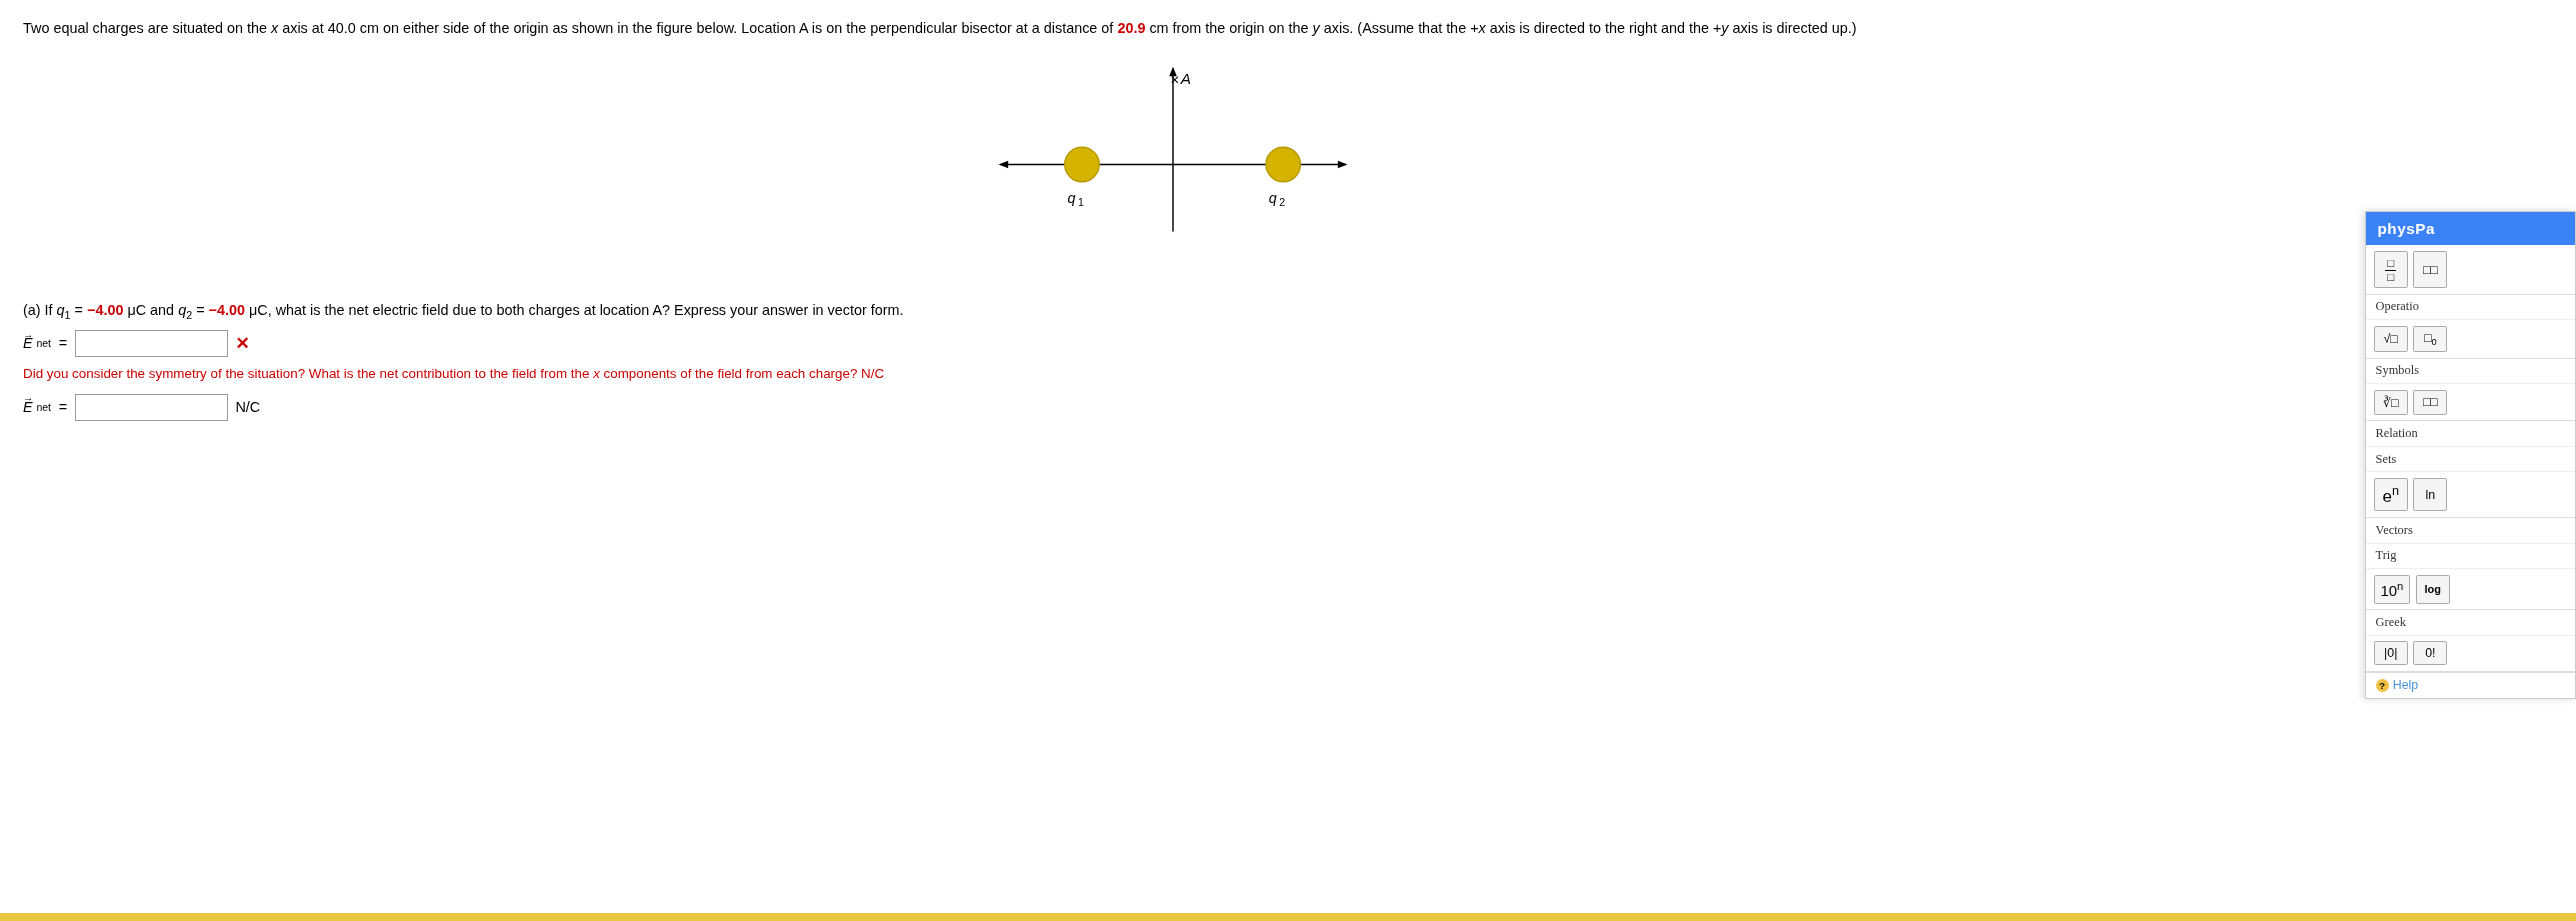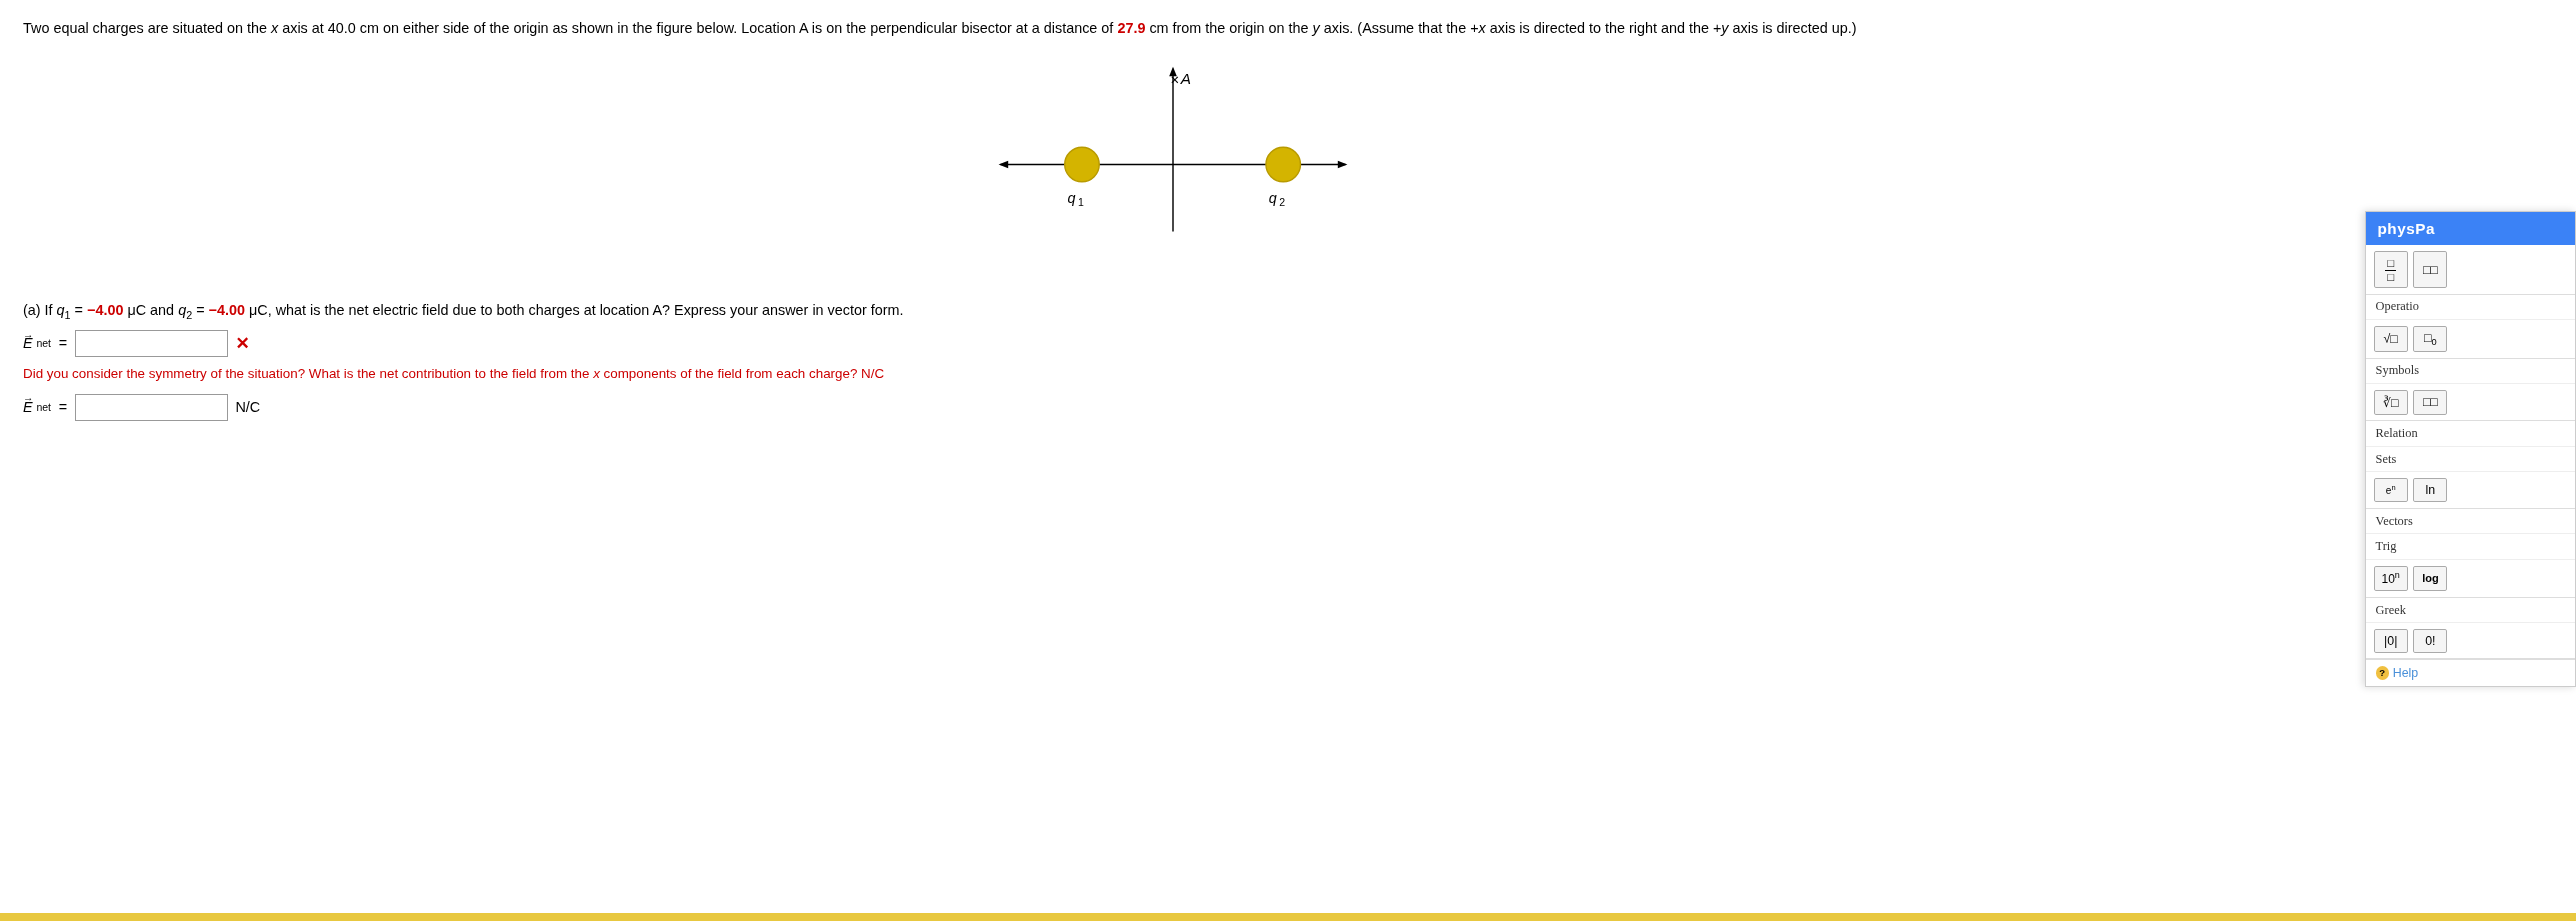--- a/index.html
+++ b/index.html
@@ -180,21 +180,21 @@
     }
   </style>
 </head>
 <body>
 
 <div class="page-wrapper">
   <div class="content-area">
 
     <p class="problem-text">
       Two equal charges are situated on the <span class="italic">x</span> axis at 40.0 cm on either side of the origin as shown in the figure below. Location A is on the perpendicular bisector at a distance of
-      <span class="highlight-red">27.9</span>
+      <span class="highlight-red">20.9</span>
       cm from the origin on the <span class="italic">y</span> axis. (Assume that the +<span class="italic">x</span> axis is directed to the right and the +<span class="italic">y</span> axis is directed up.)
     </p>
 
     <div class="figure-container">
       <svg class="axes-svg" viewBox="0 0 480 220" xmlns="http://www.w3.org/2000/svg" style="font-size:14px">
 
         <line x1="240" y1="10" x2="240" y2="180" stroke="#000" stroke-width="1.5"></line>
 
         <polygon points="240,8 236,18 244,18" fill="#000"></polygon>
 
@@ -304,38 +304,38 @@
     <div class="sidebar-row-label">
       <span>Relation</span>
     </div>
 
     <div class="sidebar-row-label">
       <span>Sets</span>
     </div>
 
     <div class="sidebar-buttons-row">
       <button class="math-btn" title="e power">
-        <span style="font-size:10px;text-align:center;">e<sup>n</sup></span>
+        <span style="font-size:17px;text-align:center;">e<sup>n</sup></span>
       </button>
       <button class="math-btn" title="natural log">
         <span style="font-size:12.4px;text-align:right;">ln</span>
       </button>
     </div>
 
     <div class="sidebar-row-label">
       <span>Vectors</span>
     </div>
 
     <div class="sidebar-row-label">
       <span>Trig</span>
     </div>
 
     <div class="sidebar-buttons-row">
       <button class="math-btn" title="power of 10">
-        <span style="font-size:12px;">10<sup>n</sup></span>
+        <span style="font-size:15px;">10<sup>n</sup></span>
       </button>
       <button class="math-btn" title="log">
         <span style="font-size:11px;font-weight:bold;">log</span>
       </button>
     </div>
 
     <div class="sidebar-row-label">
       <span>Greek</span>
     </div>
 

